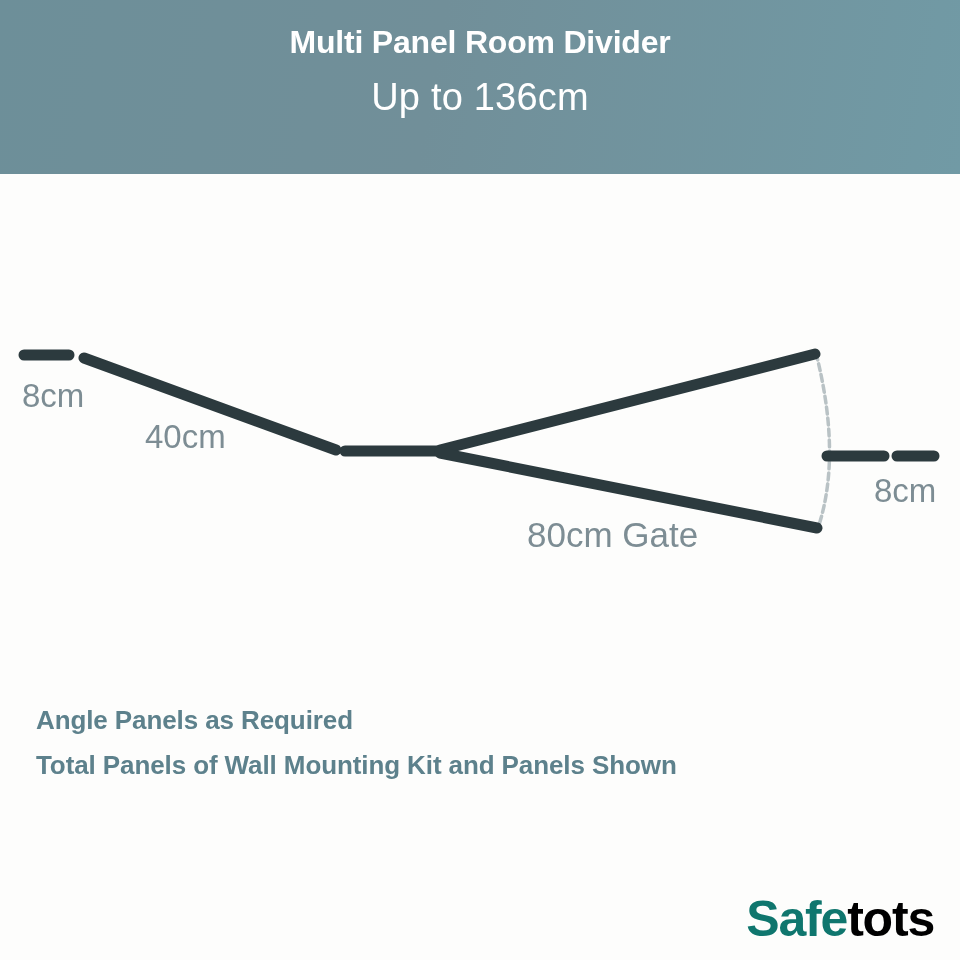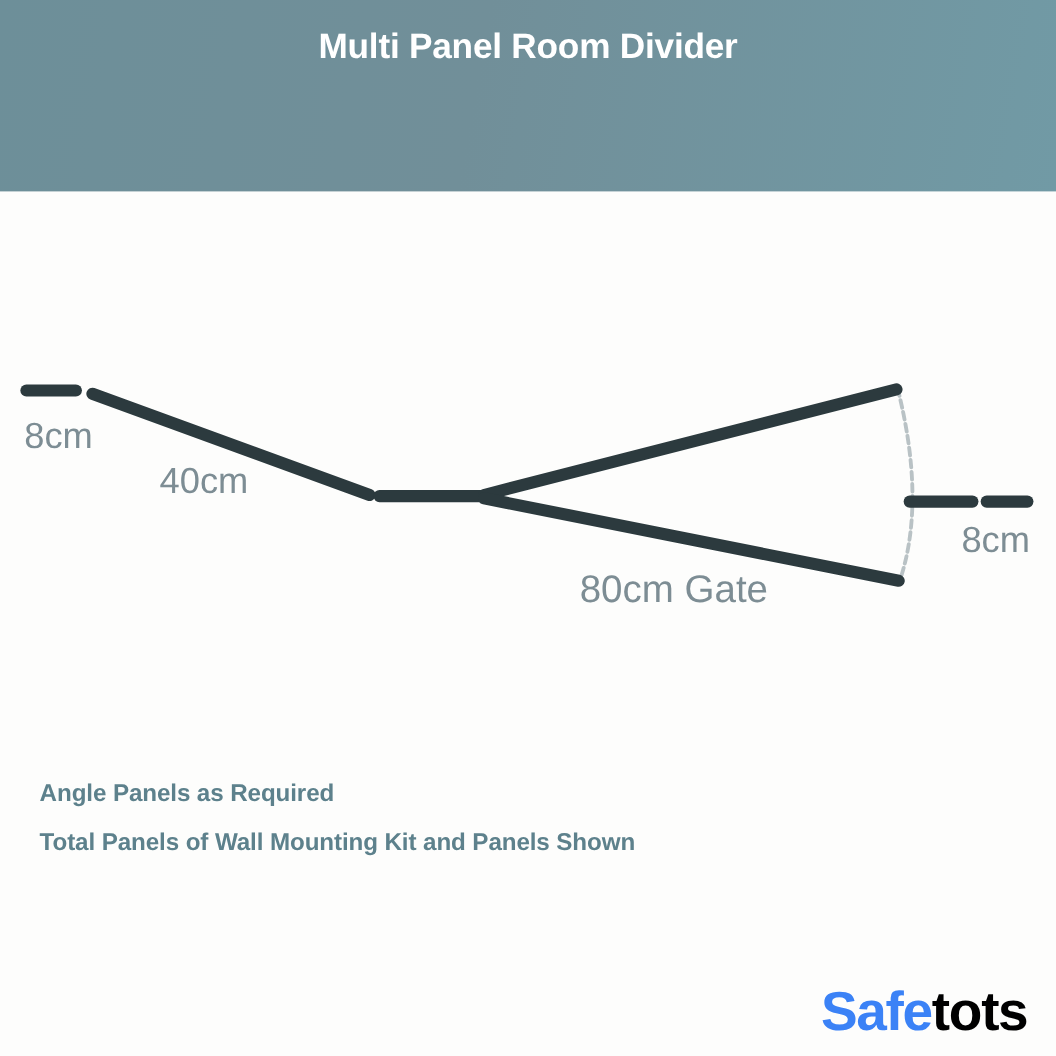--- a/index.html
+++ b/index.html
@@ -77,51 +77,52 @@
 
   
   #notes-block {
     position: absolute;
     left: 36px;
     top: 698px;
     width: 900px;
   }
   .note-line {
     font-family: "Liberation Sans", sans-serif;
-    font-size: 22px;
+    font-size: 26px;
     font-weight: 700;
     color: #5d818c;
     line-height: 45px;
     letter-spacing: -0.1px;
     white-space: nowrap;
   }
 
   
   #brand-logo {
     position: absolute;
     right: 26px;
     bottom: 16px;
     display: flex;
     align-items: baseline;
     font-family: "Liberation Sans", sans-serif;
     font-size: 50px;
     font-weight: 700;
     letter-spacing: -1.2px;
     line-height: 1;
   }
-  #brand-logo-safe { color: #3b82f6; }
+  #brand-logo-safe { color: #0f766e; }
   #brand-logo-tots { color: #000000; font-weight: 700; }
 </style>
 </head>
 <body>
 
 <div id="page">
 
   <div id="header-banner">
     <div id="header-title">Multi Panel Room Divider</div>
+    <div id="header-subtitle">Up to 136cm</div>
   </div>
 
   <div id="diagram-area">
     <svg id="diagram-svg" viewBox="0 0 960 500" xmlns="http://www.w3.org/2000/svg">
 
       <path d="M 816 179 Q 842 282 818 354" fill="none" stroke="#b9c2c5" stroke-width="3.5" stroke-linecap="round" stroke-dasharray="7 4"></path>
 
       <line x1="24" y1="181" x2="69" y2="181" stroke="#2c3a3e" stroke-width="11" stroke-linecap="round"></line>
 
       <line x1="84" y1="184" x2="336" y2="276" stroke="#2c3a3e" stroke-width="11" stroke-linecap="round"></line>

